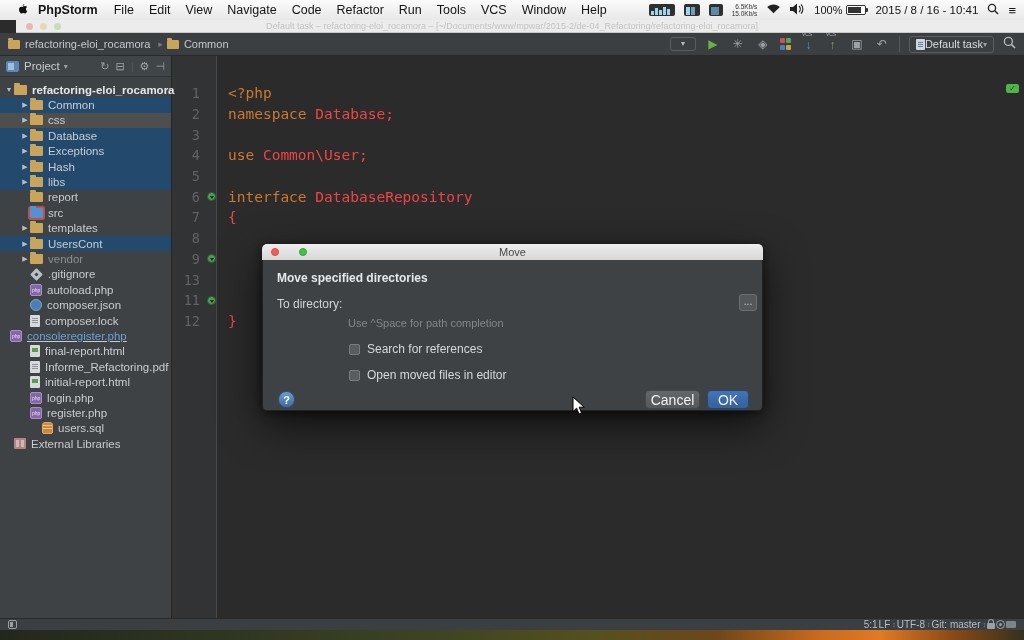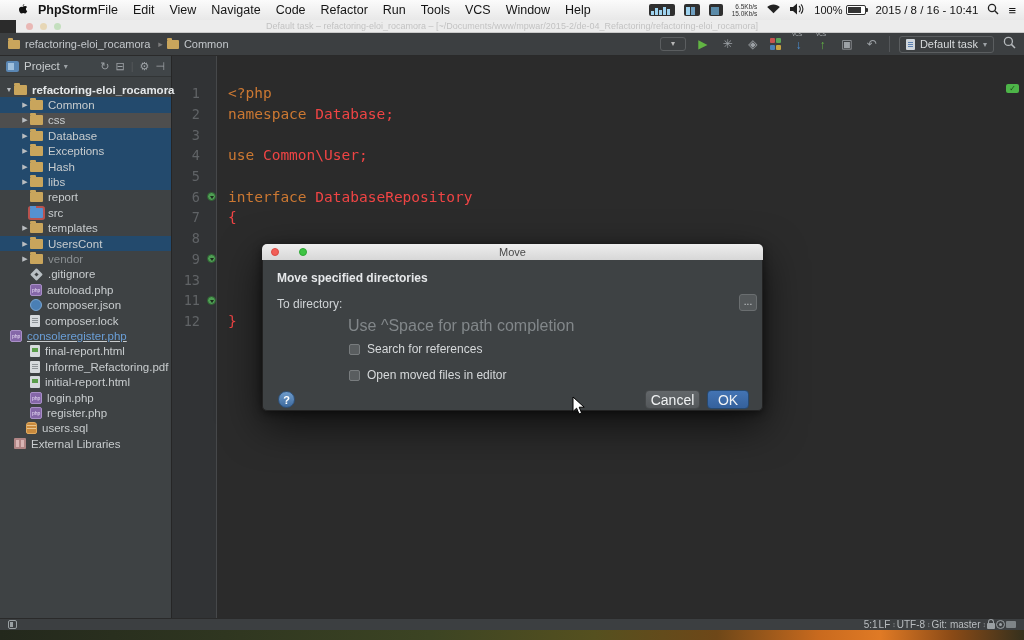--- a/index.html
+++ b/index.html
@@ -5,21 +5,21 @@
   * { margin:0; padding:0; box-sizing:border-box; }
   html,body { width:1024px; height:640px; overflow:hidden; background:#2b2b2b;
     font-family:"Liberation Sans", sans-serif; }
   #screen { position:relative; width:1024px; height:640px; }
 
   
   .menubar { position:absolute; left:0; top:0; width:1024px; height:20px;
     background:linear-gradient(#fbfbfb,#e8e8e8); display:flex; align-items:center;
     font-size:12.5px; color:#141414; padding:0 8px; z-index:50; }
   .menubar .apple { margin:0 10px 0 8px; display:flex; }
-  .menubar .appname { font-weight:bold; margin-right:0; }
+  .menubar .appname { font-weight:bold; margin-right:16px; }
   .menubar .menu-item { margin-right:15px; cursor:default; }
   .menubar .right { margin-left:auto; display:flex; align-items:center; gap:9px; }
   .meter { width:26px; height:12px; background:#2f2f2f; border-radius:2px; display:flex;
     align-items:flex-end; gap:1px; padding:1px 2px; }
   .meter i { background:#9fd3ef; width:3px; display:block; }
   .netspeed { font-size:6.5px; line-height:7px; text-align:right; color:#333; }
   .battery-wrap { display:flex; align-items:center; gap:4px; font-size:11px; }
   .battery { width:20px; height:10px; border:1px solid #333; border-radius:2px; position:relative; background:#fff; }
   .battery::before { content:""; position:absolute; left:1px; top:1px; bottom:1px; width:70%; background:#333; }
   .battery::after { content:""; position:absolute; right:-3px; top:2px; width:2px; height:4px; background:#333; border-radius:0 1px 1px 0; }
@@ -46,21 +46,21 @@
   .nav-tools { margin-left:auto; display:flex; align-items:center; gap:9px; }
   .tool-ic { color:#9da2a6; font-size:12px; line-height:14px; width:16px; text-align:center; cursor:default; position:relative; }
   .tool-ic.combo-stub { width:26px; height:14px; border:1px solid #5b5e60; border-radius:3px; font-size:8px; line-height:12px; color:#b7b7b7; }
   .tool-ic.run { color:#62b543; }
   .vcs-ic { position:relative; width:15px; text-align:center; }
   .vcs-ic .vcs-l { position:absolute; top:-4px; left:1px; font-size:5px; color:#aeb3b6; letter-spacing:0; }
   .vcs-ic .ar { font-size:12px; font-weight:bold; }
   .grid4 { width:12px; height:12px; display:grid; grid-template-columns:5px 5px; grid-gap:1px; }
   .grid4 i { width:5px; height:5px; border-radius:1px; }
   .sepv { width:1px; height:16px; background:#54575a; }
-  .task-combo { display:flex; align-items:center; gap:5px; border:1px solid #5b5e60; border-radius:3px;
+  .task-combo { display:flex; align-items:center; border:1px solid #5b5e60; border-radius:3px;
     height:17px; padding:0 6px; color:#d7dadc; font-size:11px; }
   .doc-ic { width:9px; height:11px; background:#cfd6dc; border-radius:1px; position:relative; }
   .doc-ic::before { content:""; position:absolute; left:2px; top:3px; width:5px; height:1px; background:#5a7fb0; box-shadow:0 2px 0 #5a7fb0, 0 4px 0 #5a7fb0; }
 
   
   .project-panel { position:absolute; left:0; top:56px; width:172px; bottom:22px;
     background:#3e4244; border-right:1px solid #262626; z-index:5; }
   .pp-header { height:21px; display:flex; align-items:center; padding:0 6px; color:#c8ccce; font-size:11.5px;
     border-bottom:1px solid #323536; background:#404548; }
   .pp-ic { width:13px; height:11px; background:#5a87b4; border-radius:2px; margin-right:5px; position:relative; }
@@ -122,21 +122,21 @@
   .dlg-body { height:151px; background:#3e4244; border:1px solid #222; border-top:none; border-radius:0 0 5px 5px; position:relative; }
   .dlg-heading { position:absolute; left:14px; top:11px; color:#e6e8ea; font-size:12px; font-weight:bold; }
   .dlg-label { position:absolute; left:14px; top:37px; color:#cfd3d6; font-size:12px; }
   .path-combo { position:absolute; left:83px; top:32px; width:387px; height:21px; background:#2a65c2;
     border:1px solid #78a7e3; border-radius:2px; display:flex; align-items:center; }
   .path-text { flex:1; color:#fff; font-size:11px; padding:0 3px; white-space:nowrap; overflow:hidden; }
   .combo-arrow { width:18px; height:100%; background:linear-gradient(#6b6f72,#55585a); border-left:1px solid #3a3d3f;
     color:#d9dcde; font-size:8px; text-align:center; line-height:19px; flex:none; }
   .browse-btn { position:absolute; left:476px; top:34px; width:18px; height:17px; background:#54585a;
     border:1px solid #6a6e70; border-radius:3px; color:#c9cdcf; font-size:10px; text-align:center; line-height:14px; }
-  .dlg-hint { position:absolute; left:85px; top:57px; color:#82878a; font-size:16px; }
+  .dlg-hint { position:absolute; left:85px; top:57px; color:#82878a; font-size:11px; }
   .checkbox-row { position:absolute; left:86px; display:flex; align-items:center; gap:7px; }
   .cb1 { top:82px; } .cb2 { top:108px; }
   .cb-box { width:11px; height:11px; background:#595d5f; border:1px solid #787c7e; border-radius:2px; }
   .cb-label { color:#d6d9db; font-size:12px; }
   .help-btn { position:absolute; left:15px; top:131px; width:17px; height:17px; border-radius:50%;
     background:linear-gradient(#6f9ccb,#3d6globl999); background:linear-gradient(#6f9ccb,#3e6a9e);
     color:#fff; font-size:11px; font-weight:bold; text-align:center; line-height:17px; border:1px solid #2e527c; }
   .dlg-btn { position:absolute; top:130px; height:19px; border-radius:4px; font-size:14px; color:#f0f2f3;
     text-align:center; line-height:18px; }
   .btn-cancel { left:382px; width:55px; background:linear-gradient(#63676a,#54585b); border:1px solid #45484a; }
@@ -387,21 +387,21 @@
         <div class="tree-row " style="padding-left: 20px;">
           <span class="arrow"></span>
           <span class="ticon ti-php"></span>
           <span class="tlabel">login.php</span>
         </div>
         <div class="tree-row " style="padding-left: 20px;">
           <span class="arrow"></span>
           <span class="ticon ti-php"></span>
           <span class="tlabel">register.php</span>
         </div>
-        <div class="tree-row " style="padding-left: 16px;">
+        <div class="tree-row " style="padding-left: 32px;">
           <span class="arrow"></span>
           <span class="ticon ti-sql"></span>
           <span class="tlabel">users.sql</span>
         </div>
         <div class="tree-row " style="padding-left: 4px;">
           <span class="arrow"></span>
           <span class="ticon ti-extlib"></span>
           <span class="tlabel">External Libraries</span>
         </div>
       </div>

